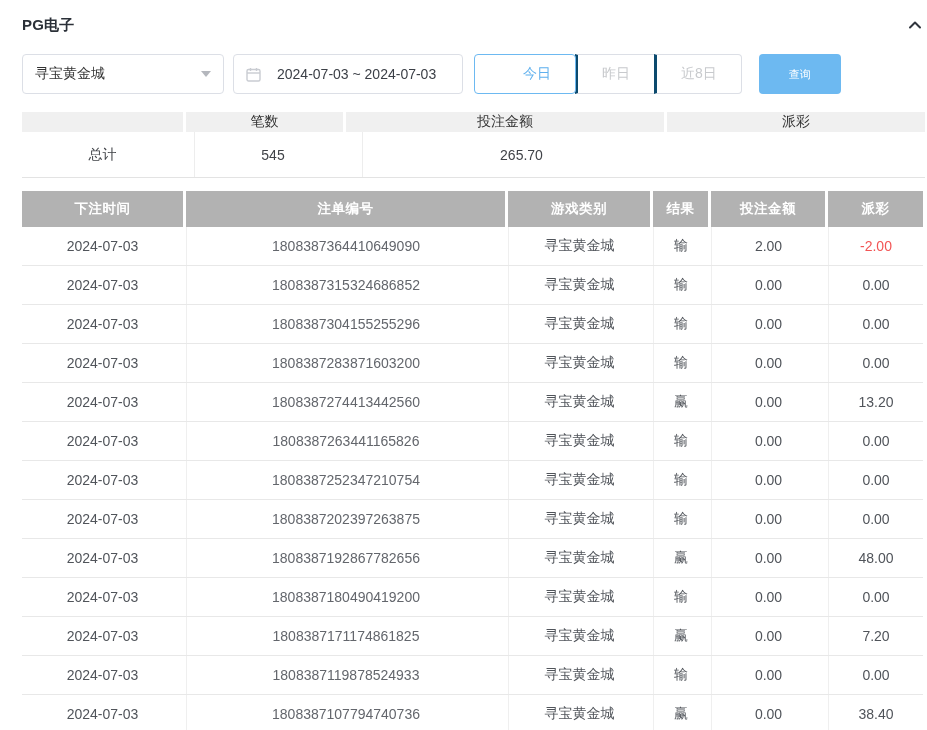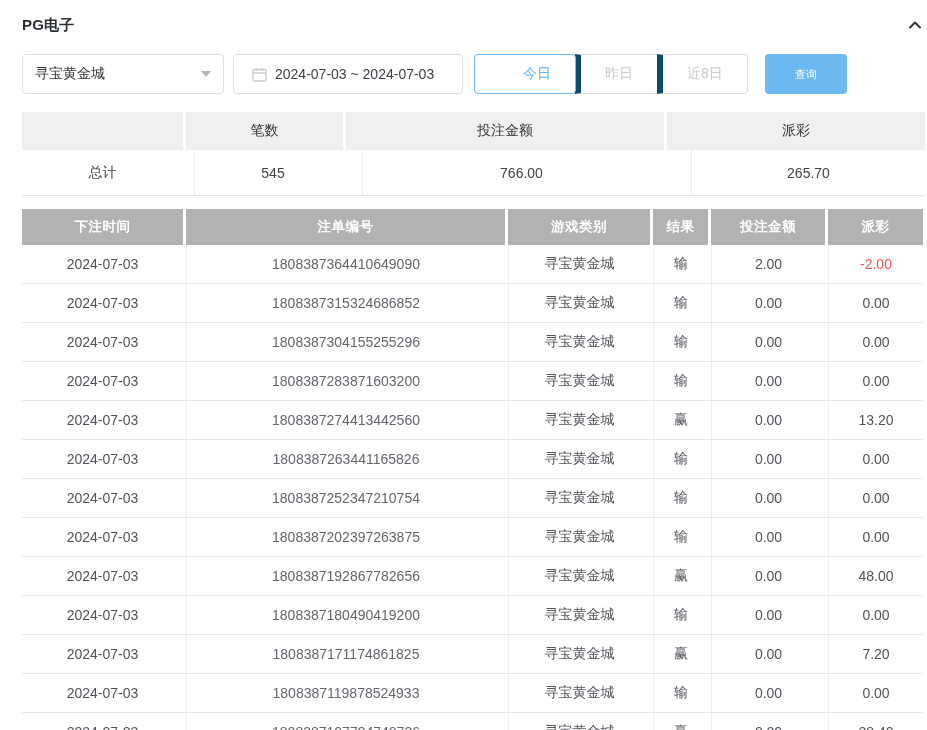--- a/index.html
+++ b/index.html
@@ -14,38 +14,38 @@
   .collapse-btn { width:20px; height:20px; display:flex; align-items:center; justify-content:center; cursor:pointer; }
 
   
   .controls { display:flex; align-items:center; margin-top:18px; height:40px; }
   .select-box { width:202px; height:40px; border:1px solid #dcdfe6; border-radius:4px;
     display:flex; align-items:center; justify-content:space-between; padding:0 12px; cursor:pointer; background:#fff; }
   .select-box .sel-text { font-size:14px; color:#333; }
   .caret-down { width:0; height:0; border-left:5px solid transparent; border-right:5px solid transparent;
     border-top:6px solid #b4b7bd; }
   .date-box { width:230px; height:40px; border:1px solid #dcdfe6; border-radius:4px; margin-left:9px;
-    display:flex; align-items:center; padding:0 18px; background:#fff; cursor:text; }
+    display:flex; align-items:center; padding:0 12px; background:#fff; cursor:text;gap:8px; }
   .date-box .date-text { font-size:14px; color:#3b3f46; margin-left:8px; white-space:nowrap; }
 
   .seg-group { display:flex; margin-left:11px; height:40px; }
   .seg-btn { height:40px; padding:0 24px; background:#fff; font-size:14px; display:flex; align-items:center;
     justify-content:center; cursor:pointer; border:1px solid #dcdfe6; color:#c8cacd; }
-  .seg-btn + .seg-btn { border-left:6px solid #0c4a6e; margin-left:-1px; }
+  .seg-btn + .seg-btn { border-left:3px solid #0c4a6e; margin-left:-1px; }
   .seg-btn:first-child { border-radius:4px 0 0 4px; }
   .seg-btn:last-child { border-radius:0 4px 4px 0; }
   .seg-btn.active { border:1px solid #6db9f1; color:#5fb0ee; position:relative; z-index:2; border-radius:4px;padding-left:48px; }
 
   .query-btn { height:40px; width:82px; margin-left:17px; background:#6db9f1; border:none; border-radius:4px;
     color:#fff; font-size:11px; display:flex; align-items:center; justify-content:center; cursor:pointer; }
 
   
   .summary { margin-top:18px; }
   .summary-head { display:grid; grid-template-columns:161px 157px 318px 1fr; column-gap:3px; }
-  .summary-head .hcell { background:#f0f0f0; height:38px; display:flex; align-items:center; justify-content:center;
+  .summary-head .hcell { background:#f0f0f0; height:20px; display:flex; align-items:center; justify-content:center;
     font-size:14px; color:#333; }
   .summary-row { display:grid; grid-template-columns:161px 157px 318px 1fr; column-gap:11px;
     border-bottom:1px solid #e3e3e3; }
   .summary-row .cell { height:45px; display:flex; align-items:center; justify-content:center;
     font-size:14px; color:#404348; }
   .summary-row .cell + .cell { border-left:1px solid #ededed; }
 
   
   .records { margin-top:13px; width:901px; }
   .rec-head { display:grid; grid-template-columns:161px 319px 142px 55px 114px 1fr; column-gap:3px; }
@@ -101,21 +101,20 @@
     <div class="summary">
       <div class="summary-head">
         <div class="hcell"></div>
         <div class="hcell">笔数</div>
         <div class="hcell">投注金额</div>
         <div class="hcell">派彩</div>
       </div>
       <div class="summary-row">
         <div class="cell">总计</div>
         <div class="cell">545</div>
-        <div class="cell">766.00</div>
         <div class="cell">265.70</div>
       </div>
     </div>
 
     <div class="records">
       <div class="rec-head">
         <div class="hcell">下注时间</div>
         <div class="hcell">注单编号</div>
         <div class="hcell">游戏类别</div>
         <div class="hcell">结果</div>

